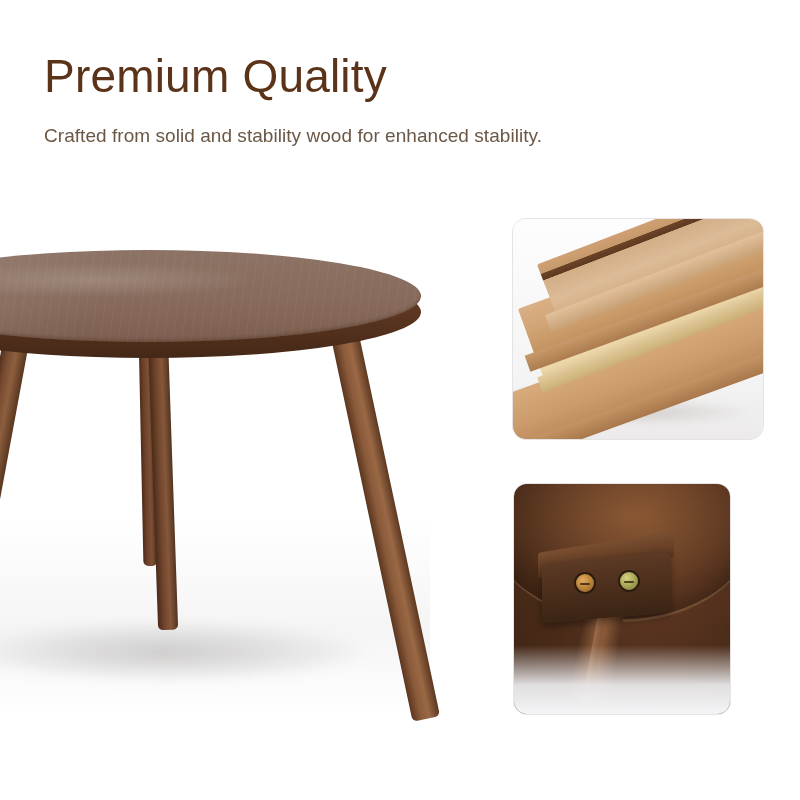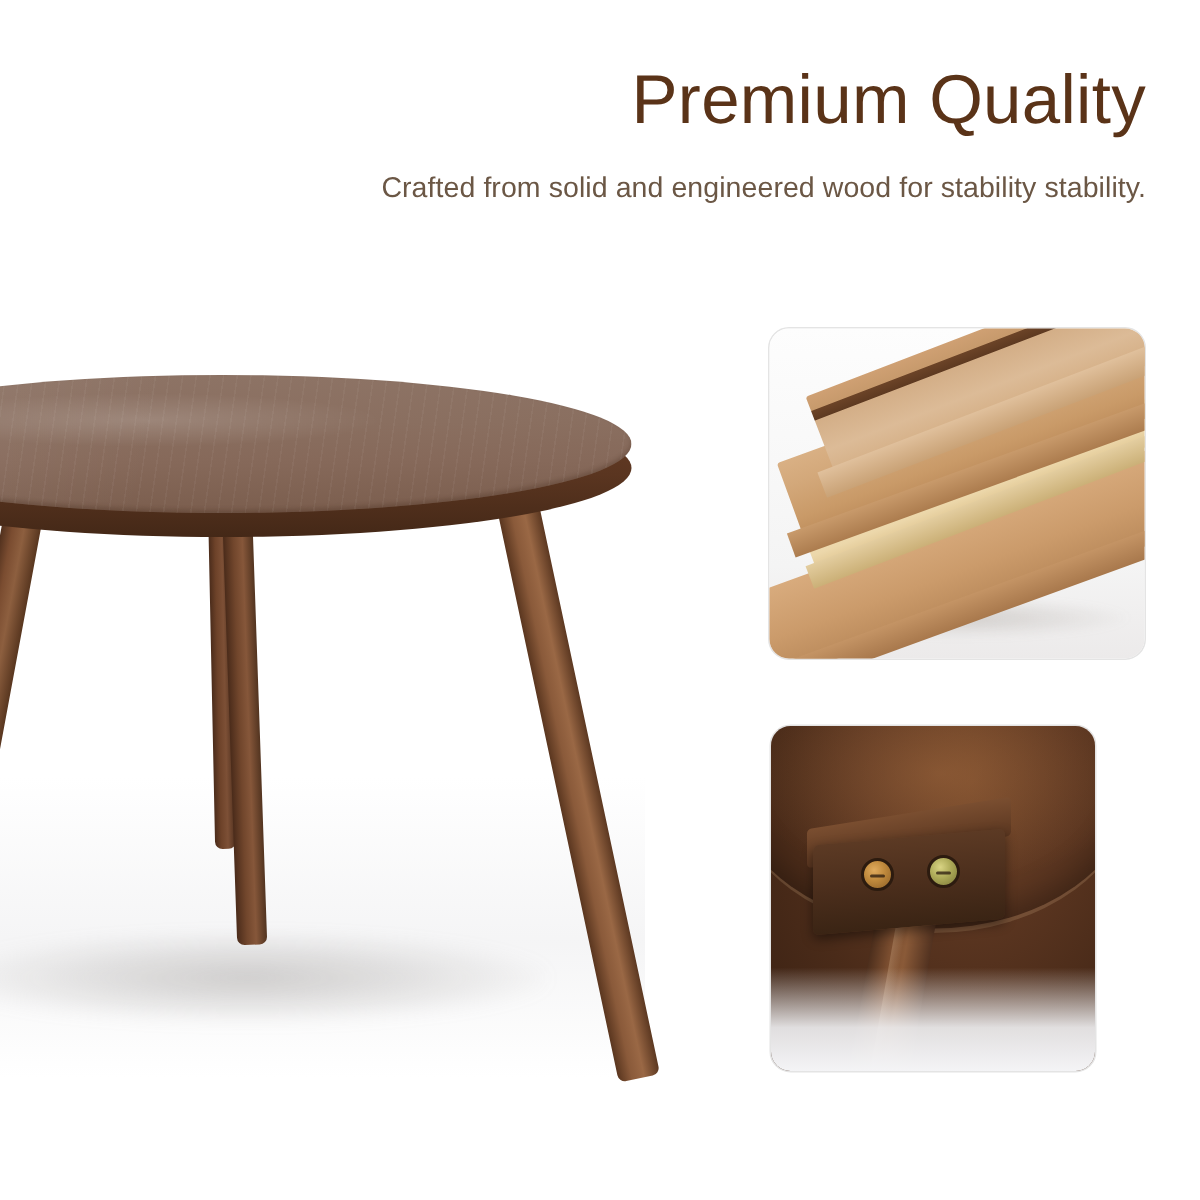--- a/index.html
+++ b/index.html
@@ -8,21 +8,21 @@
   body{
     background:#ffffff;
     font-family:"Liberation Sans", sans-serif;
     position:relative;
     overflow:hidden;
   }
 
   .page{ position:absolute; inset:0; background:#fff; }
 
   
-  .header{ position:absolute; left:44px; top:42px; width:720px;text-align:right; }
+  .header{ position:absolute; left:44px; top:52px; width:720px; }
   .headline{
     font-size:46px;
     font-weight:300;
     letter-spacing:0.2px;
     color:#5a3318;
     line-height:1.08;
     white-space:nowrap;
   }
   .subcopy{
     margin-top:19px;
@@ -291,21 +291,21 @@
   }
 </style>
 </head>
 <body>
 
 <div class="page">
 
   <div class="header">
     <div class="headline">Premium Quality</div>
     <div class="subcopy">
-      <span class="line">Crafted from solid and engineered wood for stability stability.</span>
+      <span class="line">Crafted from solid and stability wood for enhanced stability.</span>
     </div>
   </div>
 
   <div class="hero">
     <div class="hero-scene">
 
       <div class="floor-wash"></div>
       <div class="floor-shadow"></div>
 
       <div class="leg leg-back">

